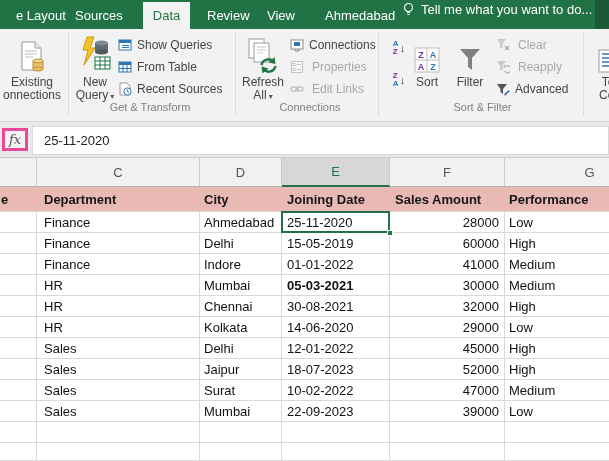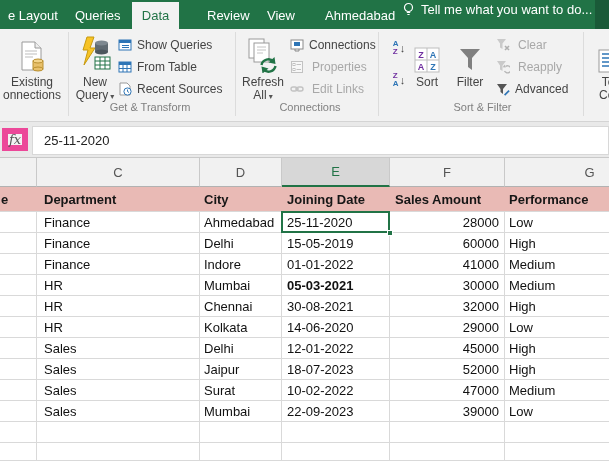--- a/index.html
+++ b/index.html
@@ -31,21 +31,21 @@
   .azbtn{position:absolute;left:386px;width:26px;height:26px;display:flex;align-items:center;
          justify-content:center;gap:1px;}
   .azcol{display:flex;flex-direction:column;font-size:8px;font-weight:bold;line-height:8px;}
   .azarrow{font-size:11px;color:#444;line-height:10px;}
 
   
   .fxbar{position:absolute;left:0;top:122px;width:609px;height:36px;background:#e9e9e9;
          border-bottom:1px solid #c9c9c9;box-sizing:border-box;}
   .fxbtn{position:absolute;left:2px;top:6px;width:26px;height:23px;display:flex;align-items:center;
          justify-content:center;font-family:"DejaVu Serif",serif;font-style:italic;
-         font-size:13px;color:#555;background:#f3f3f3;border:6px solid #ec4899;box-sizing:border-box;}
+         font-size:13px;color:#555;background:#f3f3f3;border:3px solid #ec4899;box-sizing:border-box;}
   .fxinput{position:absolute;left:32px;top:4px;width:577px;height:29px;background:#fff;
            border:1px solid #d8d8d8;box-sizing:border-box;display:flex;align-items:center;
            padding-left:11px;font-size:13px;color:#222;}
 
   
   .sheet{position:absolute;left:0;top:158px;width:609px;height:303px;background:#fff;overflow:hidden;}
   .colhdr{position:absolute;top:0;height:29px;background:#f1f1f1;box-sizing:border-box;
           border-right:1px solid #c9c9c9;border-bottom:1px solid #b2b2b2;
           display:flex;align-items:center;justify-content:center;font-size:13px;color:#555;}
   .colhdr.sel{background:#d7d7d7;color:#217346;border-bottom:2px solid #217346;}
@@ -61,23 +61,23 @@
   .selbox{position:absolute;border:2px solid #217346;box-sizing:border-box;background:transparent;}
   .fillhandle{position:absolute;width:6px;height:6px;background:#217346;border:1px solid #fff;box-sizing:border-box;}
 </style>
 </head>
 <body>
 
 <div class="app">
 
   <div class="tabbar">
     <div id="tabs-holder">
-        <div class="tab" style="left: 8px;">e Layout</div>
-        <div class="tab" style="left: 75px;">Queries</div>
-        <div class="tab active" style="left: 132px; width: 47px;">Data</div>
+        <div class="tab" style="left: 16px;">e Layout</div>
+        <div class="tab" style="left: 75px;">Sources</div>
+        <div class="tab active" style="left: 143px; width: 47px;">Data</div>
         <div class="tab" style="left: 207px;">Review</div>
         <div class="tab" style="left: 267px;">View</div>
         <div class="tab" style="left: 325px;">Ahmedabad</div>
       </div>
     <div class="tellme">
       <span style="display:flex">
         <svg width="13" height="15" viewBox="0 0 13 15">
             <circle cx="6.5" cy="5.5" r="4" fill="none" stroke="#fff" stroke-width="1.2"></circle>
             <path d="M4.8 10.5h3.4M5.4 12.5h2.2" stroke="#fff" stroke-width="1.2" fill="none"></path>
           </svg>

